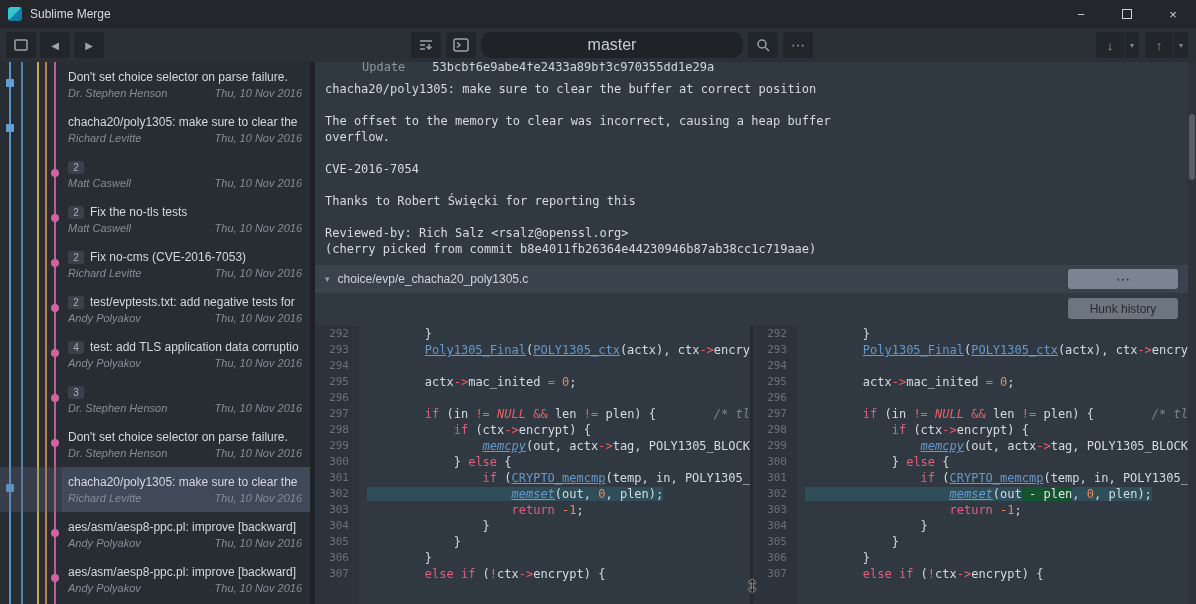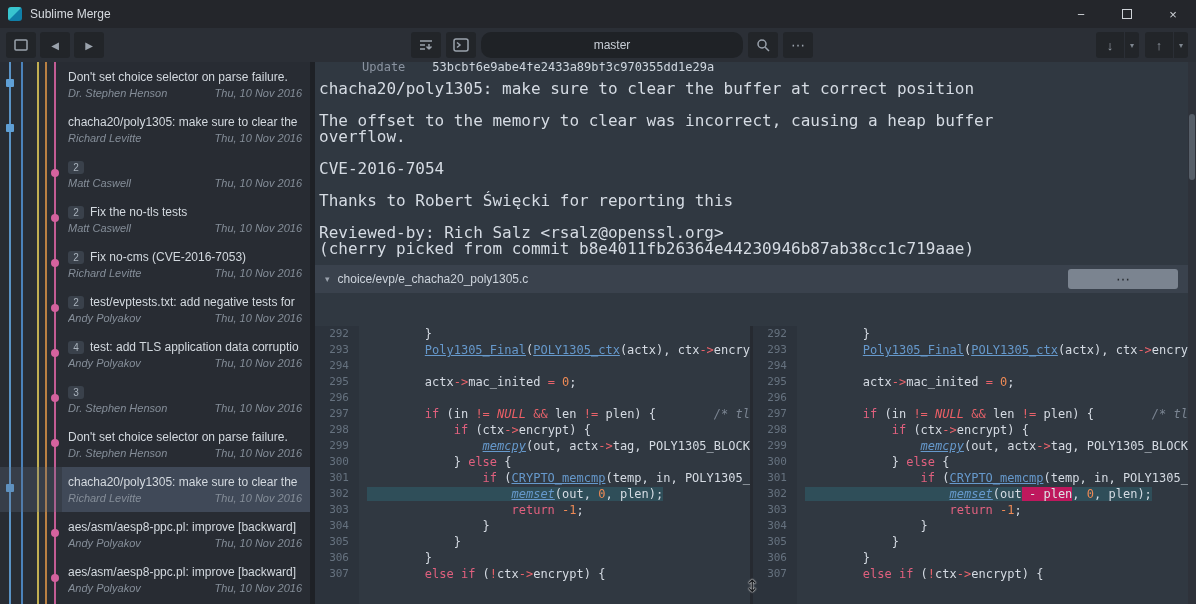--- a/index.html
+++ b/index.html
@@ -13,21 +13,21 @@
   .win-controls{margin-left:auto;display:flex;height:100%}
   .win-btn{width:46px;display:flex;align-items:center;justify-content:center;color:#cfd3d8;font-size:13px}
   .max-box{width:10px;height:10px;border:1px solid #cfd3d8}
 
   
   .toolbar{position:absolute;top:28px;left:0;right:0;height:34px;background:#2b2f36;z-index:4}
   .tb-left{position:absolute;left:6px;top:4px;display:flex;gap:4px}
   .tb-center{position:absolute;left:50%;top:4px;transform:translateX(calc(-50% + 14px));display:flex;gap:5px;align-items:center}
   .tb-right{position:absolute;right:8px;top:4px;display:flex;gap:6px}
   .tbtn{height:26px;min-width:30px;background:#222529;border-radius:3px;display:flex;align-items:center;justify-content:center;color:#9aa2ac;font-size:10px;padding:0 6px}
-  .branch-btn{width:262px;height:26px;background:#1f2226;border-radius:10px;color:#c8ced6;display:flex;align-items:center;justify-content:center;font-size:12px}
+  .branch-btn{width:262px;height:26px;background:#1f2226;border-radius:10px;color:#c8ced6;display:flex;align-items:center;justify-content:center;font-size:16px}
   .split{display:flex;height:26px;background:#222529;border-radius:3px;overflow:hidden}
   .split .main-part{width:28px;display:flex;align-items:center;justify-content:center;color:#9aa2ac;font-size:13px}
   .split .caret-part{width:15px;display:flex;align-items:center;justify-content:center;color:#7e868f;font-size:8px;border-left:1px solid #2b2f36}
 
   
   .sidebar{position:absolute;top:62px;left:0;width:310px;bottom:0;background:#282c33;overflow:hidden}
   .graph{position:absolute;top:0;left:0;width:62px;bottom:0}
   .gline{position:absolute;top:0;bottom:0;width:2px;opacity:.9}
   .gdot{position:absolute;width:8px;height:8px}
   .gdot.circle{border-radius:50%}
@@ -40,21 +40,21 @@
   .badge{background:#3a414b;color:#a8b1bb;font-size:10px;border-radius:3px;min-width:16px;text-align:center;padding:1px 4px;flex:none}
   .ctitle{font-size:12px;color:#d3d9df;white-space:nowrap;overflow:hidden;flex:1}
   .row2{display:flex;margin-top:3px;font-size:11px;font-style:italic;color:#858e99;overflow:hidden}
   .cdate{margin-left:auto;padding-left:8px;flex:none}
   .sidebar-divider{position:absolute;left:310px;top:62px;width:5px;bottom:0;background:#1e2126}
 
   
   .main{position:absolute;top:62px;left:315px;right:8px;bottom:0;background:#303841;overflow:hidden;font-family:"DejaVu Sans Mono",monospace}
   .parent-row{height:14px;overflow:hidden;font-size:12px;line-height:16px;display:flex;gap:27px;padding-left:47px;color:#8a93a0;margin-top:-3px}
   .parent-hash{color:#cfd6de}
-  .message{padding:8px 4px;font-size:16px;line-height:16px;color:#d5dbe3;white-space:pre;overflow:hidden}
+  .message{padding:8px 10px;font-size:12px;line-height:16px;color:#d5dbe3;white-space:pre;overflow:hidden}
   .filebar{height:28px;background:#3a424d;display:flex;align-items:center;gap:8px;padding:0 10px;font-size:12px;color:#ccd3db;font-family:"Liberation Sans",sans-serif}
   .disclosure{color:#9aa2ac;font-size:9px}
   .gray-btn{width:110px;height:20px;background:#7b8490;border-radius:3px;color:#272b31;display:flex;align-items:center;justify-content:center;font-size:12px;font-family:"Liberation Sans",sans-serif}
   .filebar .gray-btn{margin-left:auto}
   .hunkrow{height:30px;display:flex;justify-content:flex-end;padding:5px 10px 0}
   .hunkrow .gray-btn{background:#6d7580;height:21px}
 
   
   .diff{position:absolute;left:0;right:0;top:264px;bottom:0;display:flex}
   .pane{flex:1;overflow:hidden;position:relative}
@@ -65,21 +65,21 @@
   .code{flex:1;overflow:hidden;padding-left:8px}
   .modband{background:#2f4e59;display:inline}
   .tk-p{color:#d5dbe3}
   .tk-kw{color:#e0607e}
   .tk-op{color:#e8626a}
   .tk-num{color:#ee8a55}
   .tk-fn{color:#6699cc;text-decoration:underline}
   .tk-fni{color:#6699cc;font-style:italic;text-decoration:underline}
   .tk-nl{color:#ec5f66;font-style:italic}
   .tk-cm{color:#7c8693;font-style:italic}
-  .tk-add{color:#dde4e6;background:#be185d}
+  .tk-add{color:#dde4e6;background:#14532d}
 
   
   .vscroll{position:absolute;right:0;top:62px;width:8px;bottom:0;background:#2e323a}
   .vthumb{position:absolute;top:52px;height:66px;left:1px;width:6px;background:#565e68;border-radius:3px}
 
   .cursor-ghost{position:absolute;left:745px;top:576px;font-size:17px;color:#15181c;text-shadow:0 0 2px #ffffff,0 0 1px #ffffff;z-index:9;font-family:"DejaVu Sans",sans-serif}
 </style>
 </head>
 <body>
 
@@ -311,20 +311,25 @@
 Reviewed-by: Rich Salz &lt;rsalz@openssl.org&gt;
 (cherry picked from commit b8e4011fb26364e44230946b87ab38cc1c719aae)</pre>
 
   <div class="filebar">
     <span class="disclosure">▾</span>
     <span>choice/evp/e_chacha20_poly1305.c</span>
     <div class="gray-btn" style="font-size:14px">
         <span>⋯</span>
       </div>
   </div>
+  <div class="hunkrow">
+    <div class="gray-btn">
+        <span>Hunk history</span>
+      </div>
+  </div>
 
   <div class="diff">
     <div class="pane left">
         <div class="dline"><span class="gut">292</span><span class="code"><span class="tk-p">        }</span></span></div>
         <div class="dline"><span class="gut">293</span><span class="code"><span class="tk-p">        </span><span class="tk-fn">Poly1305_Final</span><span class="tk-p">(</span><span class="tk-fn">POLY1305_ctx</span><span class="tk-p">(actx), ctx</span><span class="tk-op">-&gt;</span><span class="tk-p">encrypt</span></span></div>
         <div class="dline"><span class="gut">294</span><span class="code"></span></div>
         <div class="dline"><span class="gut">295</span><span class="code"><span class="tk-p">        actx</span><span class="tk-op">-&gt;</span><span class="tk-p">mac_inited </span><span class="tk-op">=</span><span class="tk-p"> </span><span class="tk-num">0</span><span class="tk-p">;</span></span></div>
         <div class="dline"><span class="gut">296</span><span class="code"></span></div>
         <div class="dline"><span class="gut">297</span><span class="code"><span class="tk-p">        </span><span class="tk-kw">if</span><span class="tk-p"> (in </span><span class="tk-op">!=</span><span class="tk-p"> </span><span class="tk-nl">NULL</span><span class="tk-p"> </span><span class="tk-op">&amp;&amp;</span><span class="tk-p"> len </span><span class="tk-op">!=</span><span class="tk-p"> plen) {        </span><span class="tk-cm">/* tls</span></span></div>
         <div class="dline"><span class="gut">298</span><span class="code"><span class="tk-p">            </span><span class="tk-kw">if</span><span class="tk-p"> (ctx</span><span class="tk-op">-&gt;</span><span class="tk-p">encrypt) {</span></span></div>

